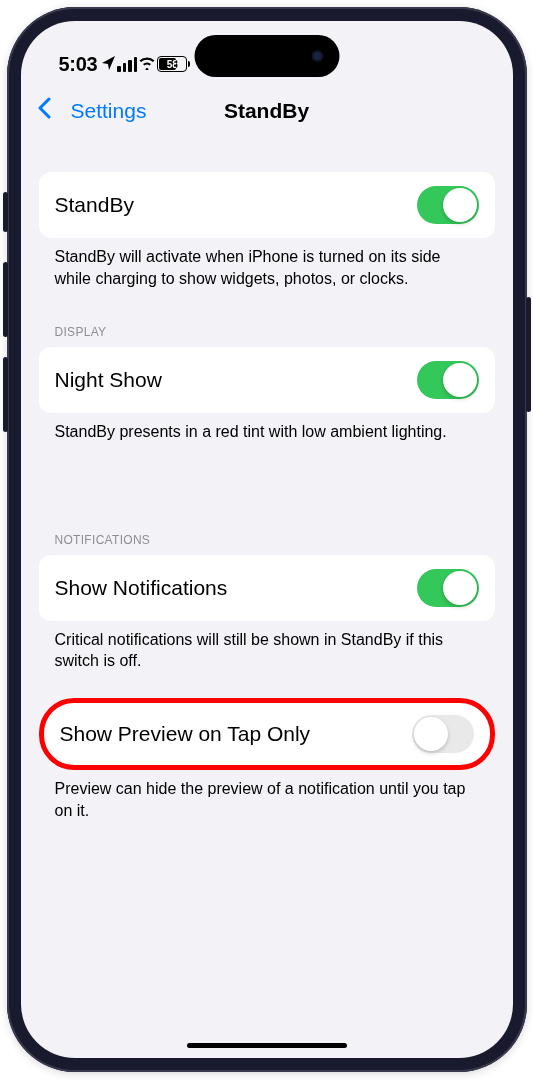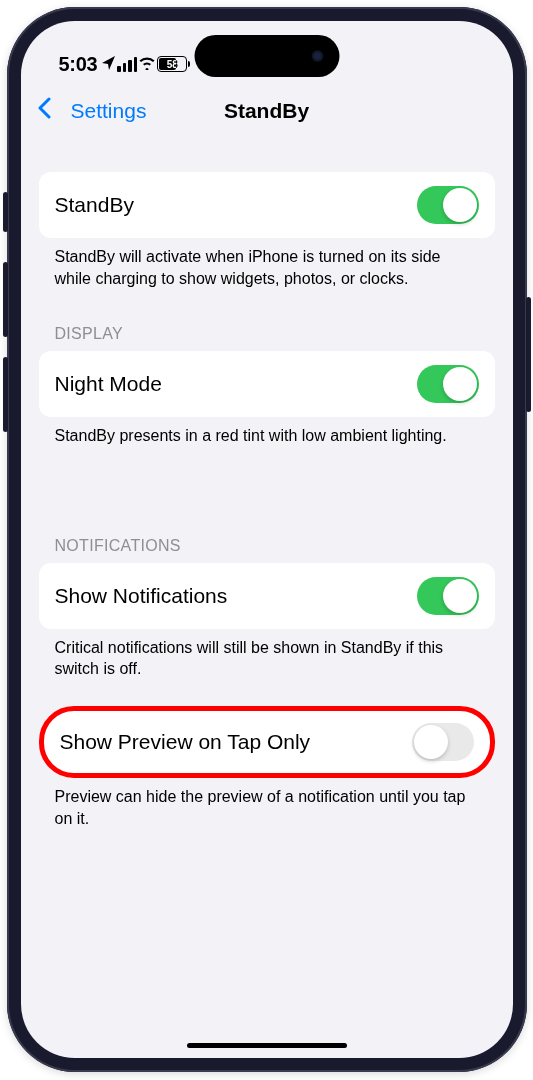--- a/index.html
+++ b/index.html
@@ -170,21 +170,21 @@
     .content {
       padding: 0 18px;
     }
     .section-spacer {
       height: 36px;
     }
     .section-spacer.large {
       height: 90px;
     }
     .section-header {
-      font-size: 16px;
+      font-size: 12px;
       color: #8e8e93;
       padding: 0 16px 8px;
       letter-spacing: 0.3px;
     }
     .row {
       background: #fff;
       border-radius: 12px;
       padding: 14px 16px;
       display: flex;
       align-items: center;
@@ -309,21 +309,21 @@
         <span class="row-label">StandBy</span>
         <div class="toggle on">
             <div class="toggle-knob"></div>
           </div>
       </div>
       <div class="row-footer">StandBy will activate when iPhone is turned on its side while charging to show widgets, photos, or clocks.</div>
 
       <div class="section-spacer"></div>
       <div class="section-header">DISPLAY</div>
       <div class="row">
-        <span class="row-label">Night Mode</span>
+        <span class="row-label">Night Show</span>
         <div class="toggle on">
             <div class="toggle-knob"></div>
           </div>
       </div>
       <div class="row-footer">StandBy presents in a red tint with low ambient lighting.</div>
 
       <div class="section-spacer large"></div>
       <div class="section-header">NOTIFICATIONS</div>
       <div class="row">
         <span class="row-label">Show Notifications</span>

